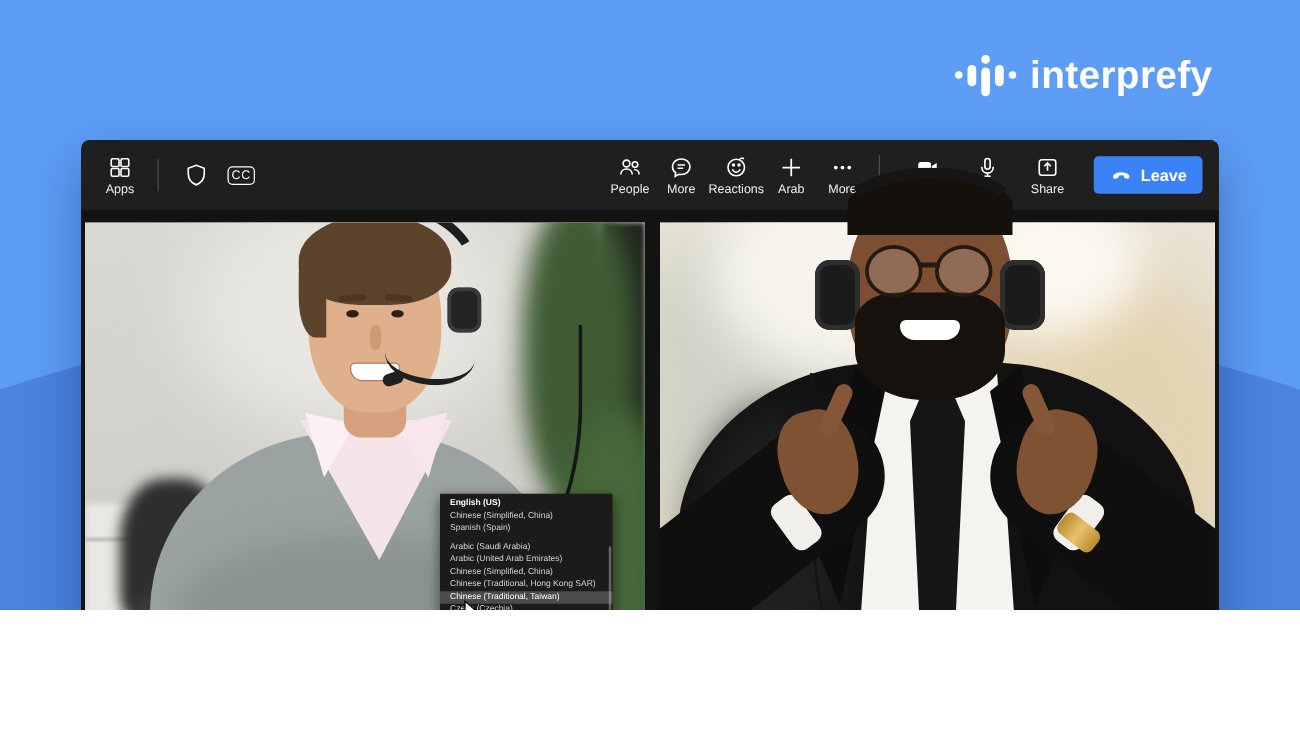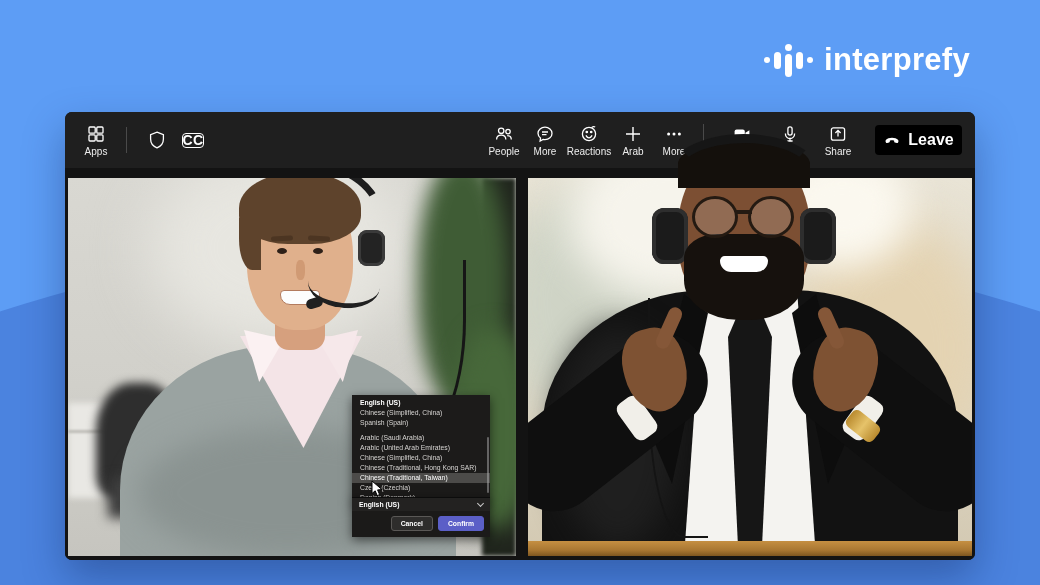--- a/index.html
+++ b/index.html
@@ -1,17 +1,17 @@
 <!DOCTYPE html>
 <html><head>
 <meta charset="utf-8">
 <style>
   * { margin:0; padding:0; box-sizing:border-box; }
   html,body { width:1040px; height:585px; overflow:hidden; font-family:"Liberation Sans",sans-serif; }
-  .canvas { position:relative; width:1040px; height:585px; background:#5d9df5; overflow:hidden; }
+  .canvas { position:relative; width:1040px; height:488px; background:#5d9df5; overflow:hidden; }
   .bg-ellipse { position:absolute; left:-580px; top:232px; width:2200px; height:1340px; border-radius:50%; background:#4b83df; }
 
   
   .logo { position:absolute; top:42px; right:70px; display:flex; align-items:center; gap:11px; }
   .logo-mark { display:flex; align-items:center; gap:4px; }
   .lm-dot { width:6px; height:6px; border-radius:50%; background:#fff; }
   .lm-bar { width:7px; height:17px; border-radius:4px; background:#fff; }
   .lm-i { display:flex; flex-direction:column; align-items:center; gap:3px; }
   .lm-i .tall { width:7px; height:23px; border-radius:4px; background:#fff; }
   .lm-i .idot { width:7px; height:7px; border-radius:50%; background:#fff; }
@@ -21,22 +21,22 @@
   .window { position:absolute; left:65px; top:112px; width:910px; height:448px; border-radius:7px; background:#121212; box-shadow:0 18px 40px rgba(10,30,80,.35); }
 
   .toolbar { position:absolute; left:0; top:0; width:910px; height:56px; background:#1f1f1f; border-radius:7px 7px 0 0; display:flex; align-items:center; padding:0 13px; z-index:3; }
   .tb-item { display:flex; flex-direction:column; align-items:center; justify-content:center; gap:2px; color:#f2f2f2; width:46px; cursor:pointer; }
   .tb-item.narrow { width:36px; }
   .tb-label { font-size:10px; color:#ededed; white-space:nowrap; }
   .tb-div { width:1px; height:26px; background:#4a4a4a; }
   .tb-center { position:absolute; left:416px; display:flex; }
   .tb-right { margin-left:auto; display:flex; align-items:center; gap:2px; }
   .icon20 { width:20px; height:20px; display:block; }
-  .cc-badge { width:22px; height:15px; border:1.6px solid #fff; border-radius:4px; color:#fff; font-size:14px; font-weight:bold; display:flex; align-items:center; justify-content:center; letter-spacing:.5px; }
-  .leave-btn { margin-left:12px; width:87px; height:30px; background:#000000; border:none; border-radius:4px; color:#fff; font-size:16px; font-weight:bold; display:flex; align-items:center; justify-content:center; gap:7px; cursor:pointer; font-family:inherit; }
+  .cc-badge { width:22px; height:15px; border:1.6px solid #fff; border-radius:4px; color:#fff; font-size:10px; font-weight:normal; display:flex; align-items:center; justify-content:center; letter-spacing:.5px; }
+  .leave-btn { margin-left:12px; width:87px; height:30px; background:#3b82f6; border:none; border-radius:4px; color:#fff; font-size:13px; font-weight:bold; display:flex; align-items:center; justify-content:center; gap:7px; cursor:pointer; font-family:inherit; }
 
   
   .stage { position:absolute; left:0; top:56px; width:910px; height:392px; background:#131313; border-radius:0 0 7px 7px; z-index:4; }
   .tile { position:absolute; top:10px; height:378px; }
   .tile-left { left:3px; width:448px; overflow:hidden; background:#d3d2cc; }
   .tile-right { left:463px; width:444px; }
   .tile-right .clip { position:absolute; inset:0; overflow:hidden; background:#e2dccc; }
 
   
   .lv-wall { position:absolute; inset:0; background:linear-gradient(180deg,#d9d8d2 0%,#d1d0ca 55%,#c6c5bf 100%); }

